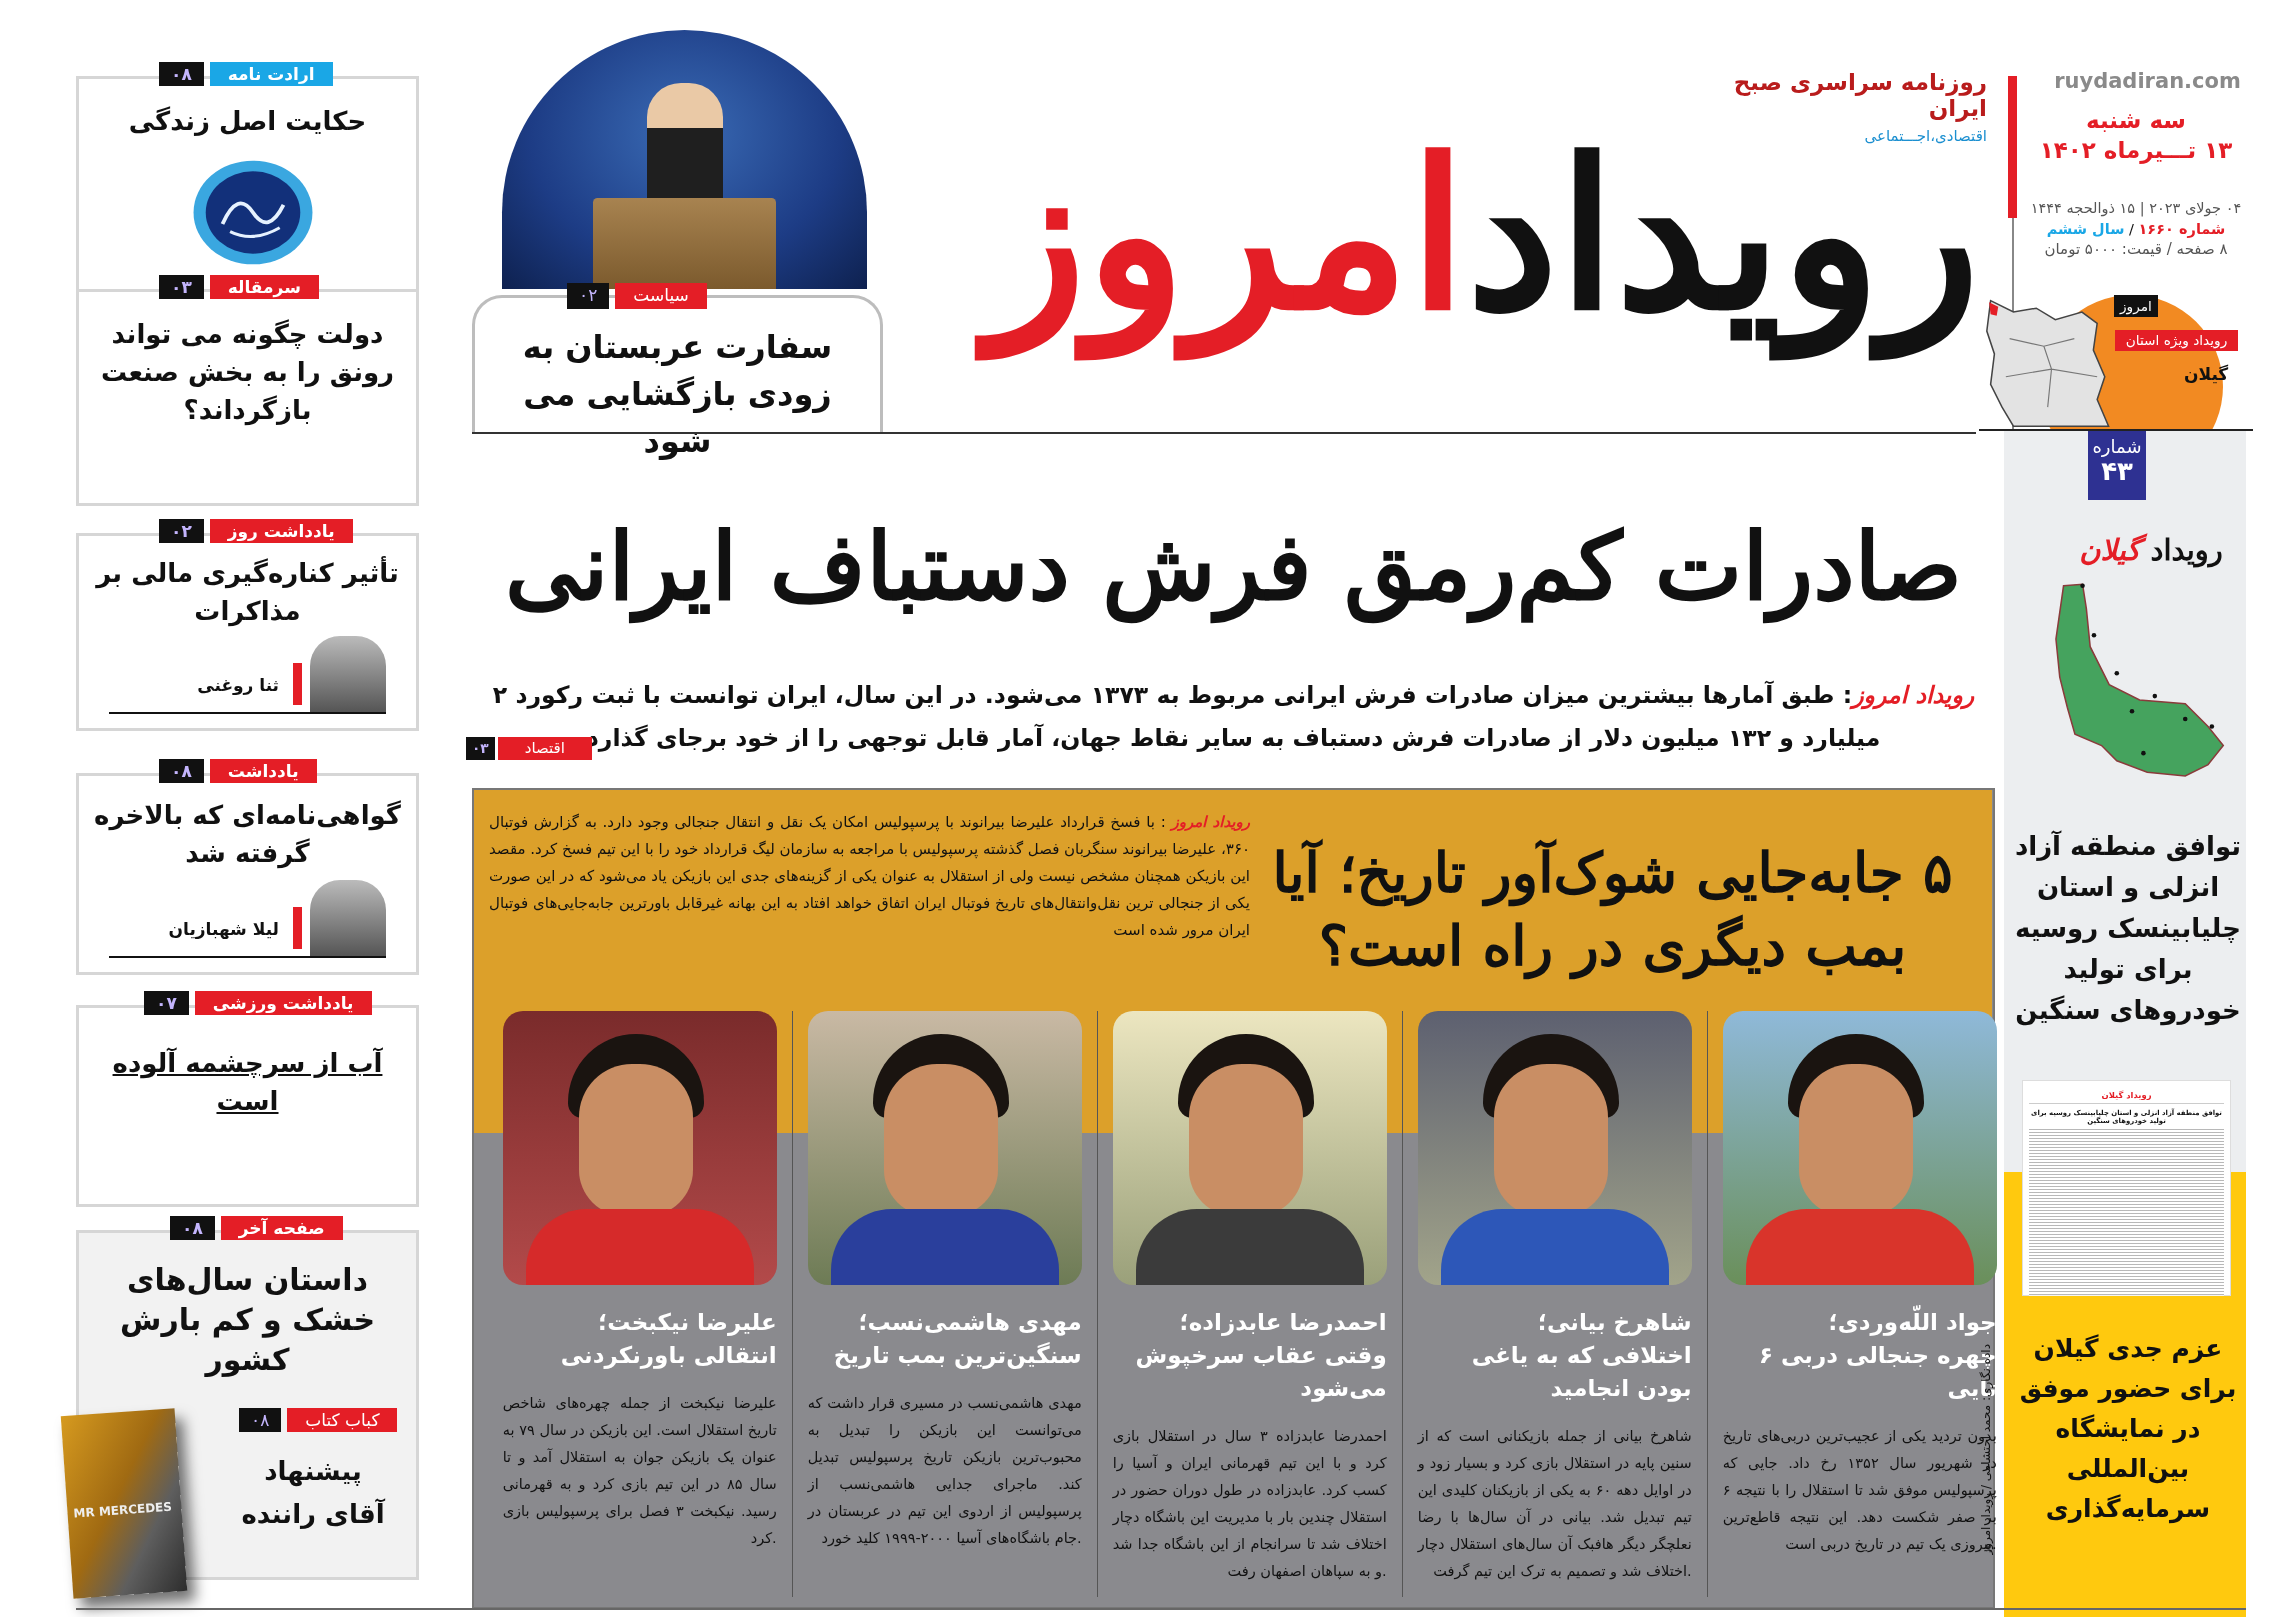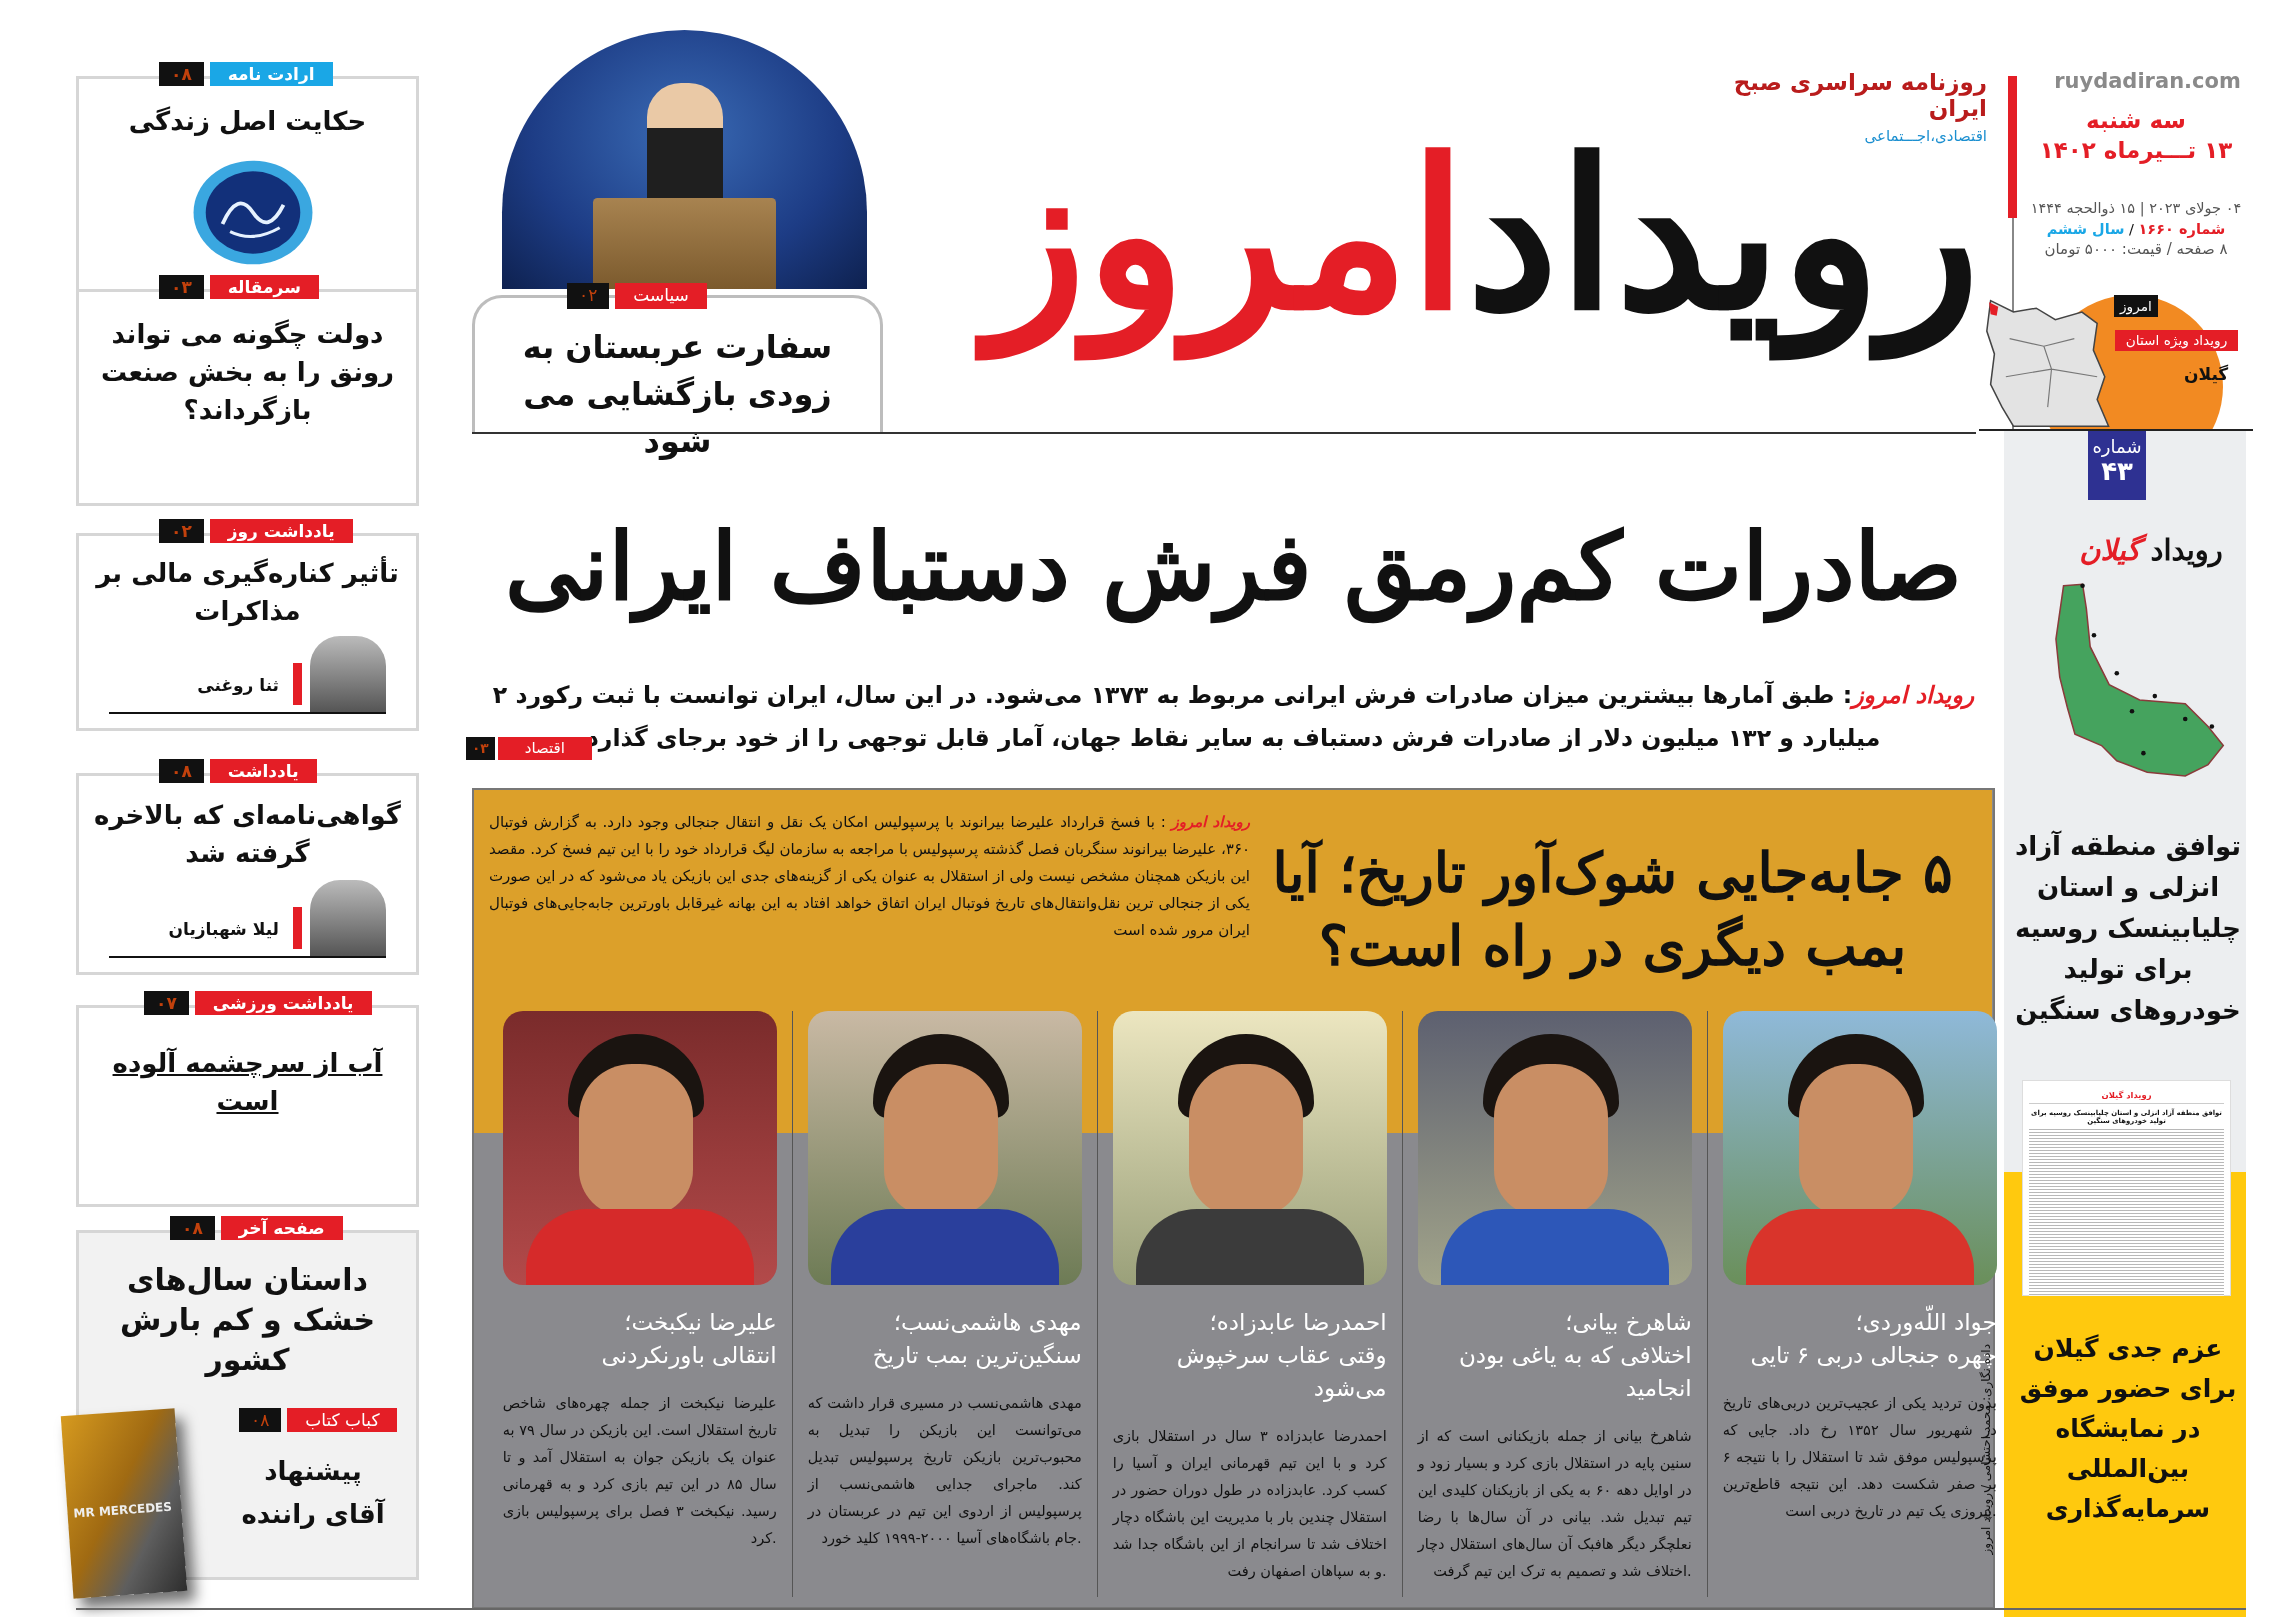--- a/index.html
+++ b/index.html
@@ -4,21 +4,21 @@
 <style>
   * { box-sizing: border-box; margin: 0; padding: 0; }
   html, body { width: 2284px; height: 1618px; background: #ffffff; overflow: hidden; }
   body { font-family: "DejaVu Sans", sans-serif; color: #111; position: relative; direction: rtl; }
   .abs { position: absolute; }
 
   
   .side-box { position: absolute; left: 76px; width: 343px; border: 3px solid #d6d6d6; background: #fff; }
   .side-box.gray { background: #f2f2f2; }
   .tag-row { position: absolute; top: -17px; display: flex; direction: ltr; gap: 6px; }
-  .tag-num { background: #111; color: #c2410c; font-weight: bold; font-size: 17px; padding: 3px 12px; height: 24px; line-height: 18px; }
+  .tag-num { background: #111; color: #c4b5fd; font-weight: bold; font-size: 17px; padding: 3px 12px; height: 24px; line-height: 18px; }
   .tag-label { background: #e41e26; color: #fff; font-weight: bold; font-size: 17px; padding: 3px 18px; height: 24px; line-height: 18px; direction: rtl; }
   .tag-label.blue { background: #1aa7e6; }
   .side-title { text-align: center; font-weight: bold; font-size: 26px; line-height: 38px; padding: 0 15px; }
   .author-row { position: absolute; right: 30px; left: 30px; bottom: 23px; height: 76px; border-bottom: 2.3px solid #111; }
   .author-photo { position: absolute; right: 0; bottom: 0; width: 76px; height: 76px; background: linear-gradient(180deg,#bbb,#555); border-radius: 30px 30px 0 0; }
   .author-bar { position: absolute; right: 84px; bottom: 7.6px; width: 9px; height: 42px; background: #e41e26; }
   .author-name { position: absolute; right: 107px; bottom: 17px; font-weight: bold; font-size: 17px; }
 
   
   .masthead-logo { position: absolute; left: 967px; top: 30px; width: 1013px; height: 411px; }
@@ -88,21 +88,21 @@
   .feature-lede { position: absolute; left: 15px; top: 19px; width: 761px; text-align: justify; font-size: 15px; line-height: 27px; }
   .feature-lede .src { color: #e41e26; font-family: "DejaVu Serif", serif; font-style: italic; font-weight: bold; }
   .players { position: absolute; left: 13.7px; top: 221px; width: 1492px; height: 586px; display: flex; direction: ltr; }
   .player { position: relative; flex: 1; height: 586px; border-left: 1.5px solid #555; padding: 0 15px; }
   .player:first-child { border-left: none; }
   .player-photo { width: 274px; height: 274px; border-radius: 20px; overflow: hidden; position: relative; margin: 0 auto; }
   .player-photo .bg { position: absolute; inset: 0; }
   .player-photo .face { position: absolute; left: 76px; top: 53px; width: 114px; height: 152px; border-radius: 53px 53px 46px 46px; background: #c98e64; }
   .player-photo .hair { position: absolute; left: 65px; top: 23px; width: 136px; height: 84px; border-radius: 69px 69px 15px 15px; background: #1a1410; }
   .player-photo .shirt { position: absolute; left: 23px; top: 198px; width: 228px; height: 91px; border-radius: 61px 61px 0 0; }
-  .player-title { margin-top: 21px; text-align: right; color: #fff; font-weight: normal; font-size: 23px; line-height: 33px; }
+  .player-title { margin-top: 21px; text-align: right; color: #fff; font-weight: bold; font-size: 23px; line-height: 33px; }
   .player-text { margin-top: 18px; text-align: justify; text-align-last: right; color: #111; font-size: 14.5px; line-height: 27px; }
   .bottom-rule { position: absolute; left: 76px; top: 1608px; width: 2170px; height: 1.5px; background: #666; }
 </style>
 </head>
 <body>
 
 <div class="side-box" style="top:76px;height:221px;">
   <div class="tag-row" style="left:80px;">
     <span class="tag-num">۰۸</span>
     <span class="tag-label blue">ارادت نامه</span>

